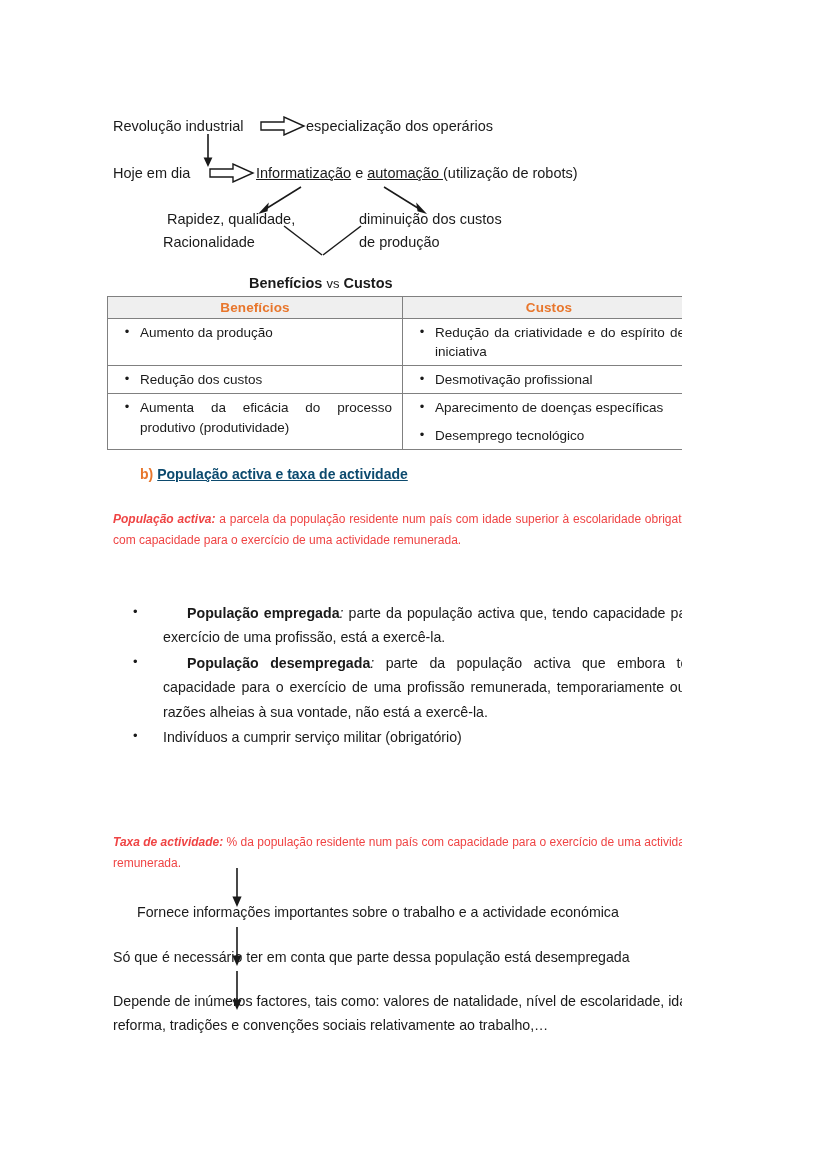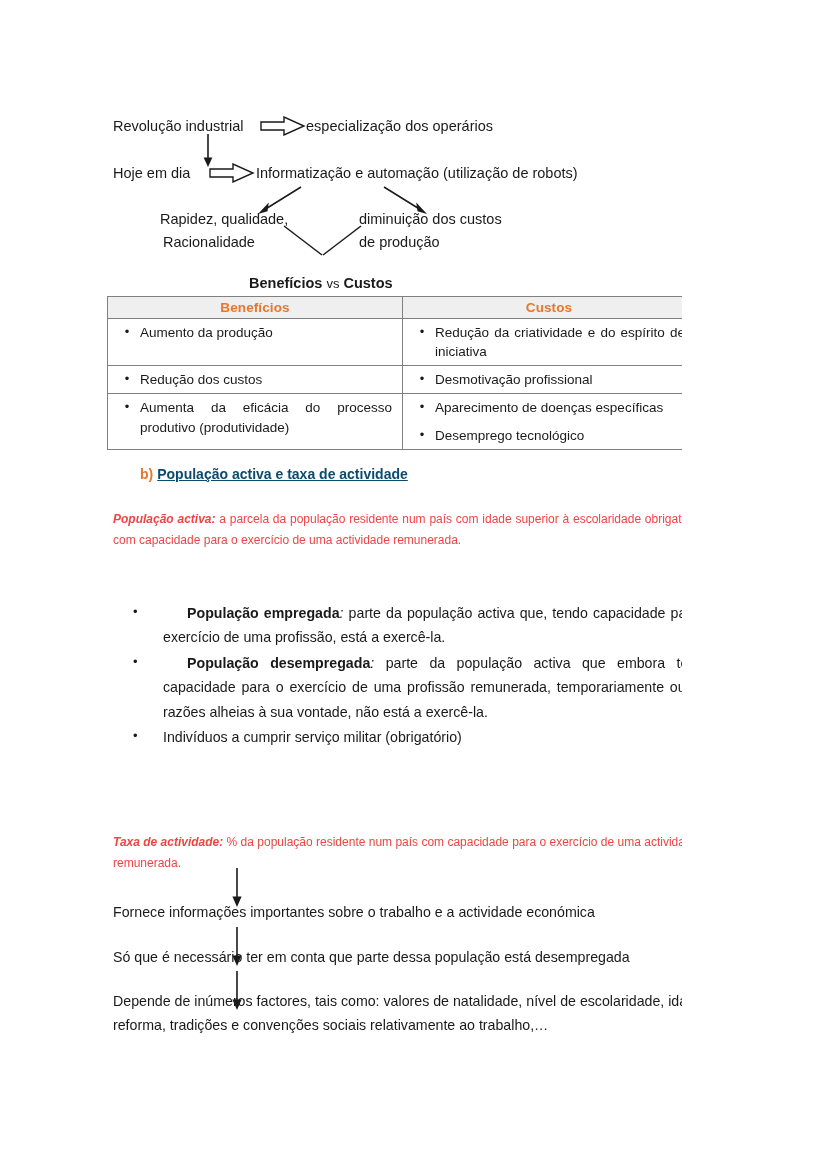--- a/index.html
+++ b/index.html
@@ -26,21 +26,21 @@
     width: 828px;
     height: 290px;
   }
   .dg-text {
     position: absolute;
     font-size: 14.5px;
     line-height: 1.25;
     white-space: nowrap;
     color: #1a1a1a;
   }
-  .u { }
+  .u { text-decoration: underline; }
   .bld { font-weight: bold; }
   .small-vs { font-size: 13px; }
 
   .blockarrow {
     position: absolute;
   }
   .thinarrow {
     position: absolute;
   }
 
@@ -232,21 +232,21 @@
     <svg class="thinarrow" style="left:255px; top:185px;" width="50" height="32">
       <line x1="46" y1="2" x2="9" y2="25" stroke="#1a1a1a" stroke-width="1.5"></line>
       <polygon points="3,29 12.5,26.2 13.8,17.5" fill="#1a1a1a"></polygon>
     </svg>
 
     <svg class="thinarrow" style="left:380px; top:185px;" width="50" height="32">
       <line x1="4" y1="2" x2="41" y2="25" stroke="#1a1a1a" stroke-width="1.5"></line>
       <polygon points="47,29 37.5,26.2 36.2,17.5" fill="#1a1a1a"></polygon>
     </svg>
 
-    <div class="dg-text" style="left:160px; top:210px;">Rapidez, qualidade,</div>
+    <div class="dg-text" style="left:167px; top:210px;">Rapidez, qualidade,</div>
     <div class="dg-text" style="left:163px; top:233px;">Racionalidade</div>
 
     <div class="dg-text" style="left:359px; top:210px;">diminuição dos custos</div>
     <div class="dg-text" style="left:359px; top:233px;">de produção</div>
 
     <svg class="thinarrow" style="left:283px; top:225px;" width="80" height="32">
       <line x1="1" y1="1" x2="39" y2="30" stroke="#1a1a1a" stroke-width="1.5"></line>
       <line x1="78" y1="1" x2="40" y2="30" stroke="#1a1a1a" stroke-width="1.5"></line>
     </svg>
 
@@ -344,21 +344,21 @@
 
   <div class="para" style="top:832px; width:602px; text-align:left;">
     <span class="lead">Taxa de actividade:</span><span> % da população residente num país com capacidade para o exercício de uma actividade remunerada.</span>
   </div>
 
   <svg class="thinarrow" style="left:229px; top:868px;" width="16" height="40">
     <line x1="8" y1="0" x2="8" y2="30" stroke="#1a1a1a" stroke-width="1.6"></line>
     <polygon points="8,39 3.4,28.5 12.6,28.5" fill="#1a1a1a"></polygon>
   </svg>
 
-  <div class="flowline" style="top:900px;">Fornece informações importantes sobre o trabalho e a actividade económica</div>
+  <div class="flowline" style="top:900px;margin-left:24px;">Fornece informações importantes sobre o trabalho e a actividade económica</div>
 
   <svg class="thinarrow" style="left:229px; top:927px;" width="16" height="40">
     <line x1="8" y1="0" x2="8" y2="30" stroke="#1a1a1a" stroke-width="1.6"></line>
     <polygon points="8,39 3.4,28.5 12.6,28.5" fill="#1a1a1a"></polygon>
   </svg>
 
   <div class="flowline" style="top:945px;">Só que é necessário ter em conta que parte dessa população está desempregada</div>
 
   <svg class="thinarrow" style="left:229px; top:971px;" width="16" height="40">
     <line x1="8" y1="0" x2="8" y2="30" stroke="#1a1a1a" stroke-width="1.6"></line>

